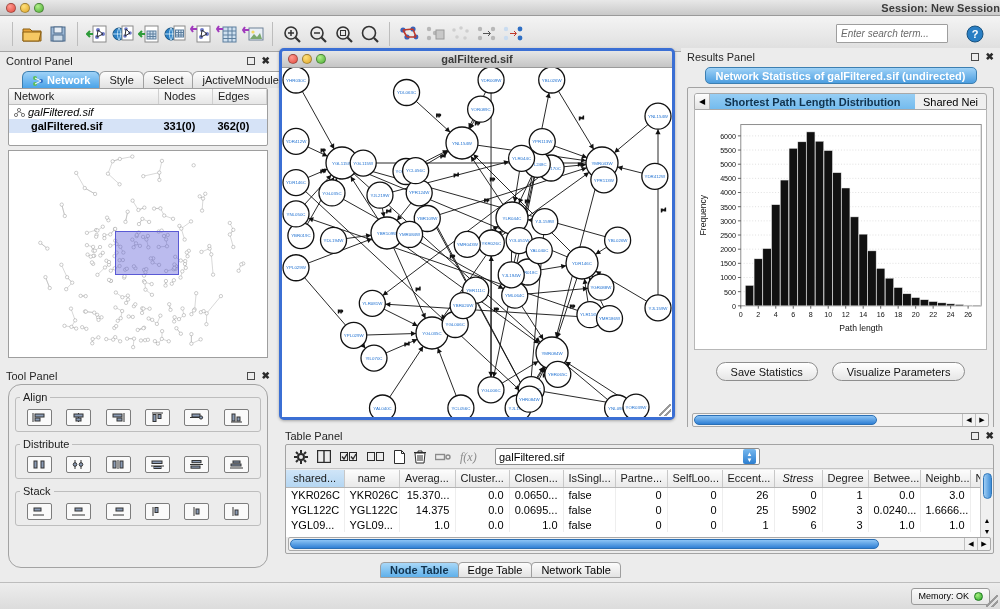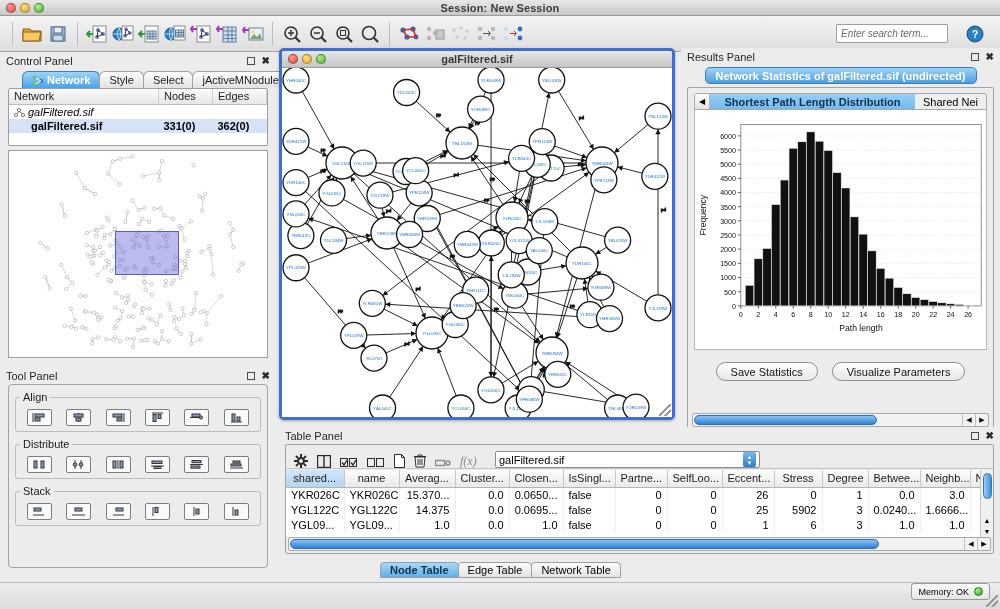--- a/index.html
+++ b/index.html
@@ -8,21 +8,21 @@
     font-family:"Liberation Sans", sans-serif;
     font-size:11px; color:#000;
     background:#d8d8d8;
   }
   
   #app { position:relative; width:1000px; height:609px; background:#ececec; }
   #titlebar{
     height:16px; width:100%;
     background:linear-gradient(#e8e8e8,#c9c9c9);
     border-bottom:1px solid #9a9a9a;
-    display:flex; align-items:center; justify-content:center;
+    display:flex; align-items:center; justify-content:flex-end;
     position:relative;
   }
   #titlebar .title{ font-size:11px; font-weight:bold; color:#3b3b3b; letter-spacing:.1px;}
   .traffic{ position:absolute; left:6px; top:3px; display:flex; gap:4px;}
   .dot{ width:10px;height:10px;border-radius:50%; border:1px solid rgba(0,0,0,.32);}
   .dot.r{background:radial-gradient(circle at 35% 30%,#ff9a90,#e24b3f);}
   .dot.y{background:radial-gradient(circle at 35% 30%,#ffe07a,#e0a72b);}
   .dot.g{background:radial-gradient(circle at 35% 30%,#b2f08a,#4aab34);}
 
   
@@ -105,21 +105,21 @@
     border:1px solid #5a5ad4;
   }
 
   
   #toolPanel{
     position:absolute; left:0; top:367px; width:276px; height:235px;
     background:#ececec;
   }
   .tp-body{
     margin:0 8px; border:1px solid #a3a3a3; background:#ececec;
-    height:184px; border-radius:4px; padding:6px 6px;
+    height:184px; border-radius:13px; padding:6px 6px;
   }
   fieldset{
     border:1px solid #bdbdbd; border-radius:3px;
     margin-bottom:6px; padding:3px 4px 5px 4px;
   }
   legend{ font-size:11px; padding:0 3px; color:#1b1b1b;}
   .iconrow{ display:flex; justify-content:space-around; padding-top:3px;}
   .ibtn{
     width:25px;height:17px; border:1px solid #7d7d7d; background:#fafafa;
     border-radius:2px; display:flex;align-items:center;justify-content:center;
@@ -219,21 +219,21 @@
   
   #tablePanel{
     position:absolute; left:279px; top:427px; width:721px; height:132px;
     background:#ececec;
   }
   .tp-frame{
     margin:0 6px; border:1px solid #a3a3a3; background:#ececec;
     height:110px; border-radius:2px; position:relative;
   }
   .tbar{
-    height:24px; display:flex;align-items:flex-end; gap:9px; padding:0 8px;
+    height:24px; display:flex;align-items:center; gap:9px; padding:0 8px;
     border-bottom:1px solid #c4c4c4;
   }
   .tbar .ic{ cursor:pointer; display:flex;align-items:center;}
   .combo{
     flex:1; max-width:265px; height:17px; margin-left:4px;
     border:1px solid #8c8c8c; border-radius:2px; background:#fff;
     display:flex; align-items:center; padding:0 3px; font-size:11px;
     position:relative;
   }
   .combo .arrows{
@@ -273,21 +273,21 @@
   }
   .btab{
     height:16px;padding:0 9px;display:flex;align-items:center;font-size:11px;
     border:1px solid #9e9e9e; border-radius:4px 4px 0 0;
     background:linear-gradient(#fcfcfc,#e3e3e3); margin-right:-1px; cursor:pointer;
   }
   .btab.active{ background:linear-gradient(#a9d8f8,#5fb0ea); color:#10334f;font-weight:bold;}
   #statusbar{
     position:absolute; left:0;right:0;bottom:0;height:27px;
     background:linear-gradient(#ededed,#dcdcdc); border-top:1px solid #bdbdbd;
-    display:flex;margin-top:24px;
+    display:flex;align-items:center;margin-top:24px;
   }
   .memory{
     margin-left:auto; margin-right:10px; height:17px;
     border:1px solid #9a9a9a;border-radius:3px;background:linear-gradient(#fafafa,#e6e6e6);
     display:flex;align-items:center;gap:5px;padding:0 6px;font-size:9px;
   }
   .memdot{ width:9px;height:9px;border-radius:50%;
     background:radial-gradient(circle at 35% 30%,#a6f07e,#2ba62b); border:1px solid #1d7a1d;}
 </style>
 </head>
@@ -1759,21 +1759,21 @@
               <tr id="dtHead">
                 <th class="first">shared...</th>
                 <th>name</th>
                 <th style="text-align: center;">Averag...</th>
                 <th style="text-align: center;">Cluster...</th>
                 <th style="text-align: center;">Closen...</th>
                 <th style="text-align: center;">IsSingl...</th>
                 <th style="text-align: center;">Partne...</th>
                 <th style="text-align: center;">SelfLoo...</th>
                 <th style="text-align: center;">Eccent...</th>
-                <th style="text-align: center;">Stress</th>
+                <th style="text-align: center; font-style: italic;">Stress</th>
                 <th style="text-align: center;">Degree</th>
                 <th style="text-align: center;">Betwee...</th>
                 <th style="text-align: center;">Neighb...</th>
                 <th style="text-align: center;">Nu</th>
               </tr>
             </thead>
           <tbody id="dtBody">
               <tr>
                 <td class="l">YKR026C</td>
                 <td class="l">YKR026C</td>

